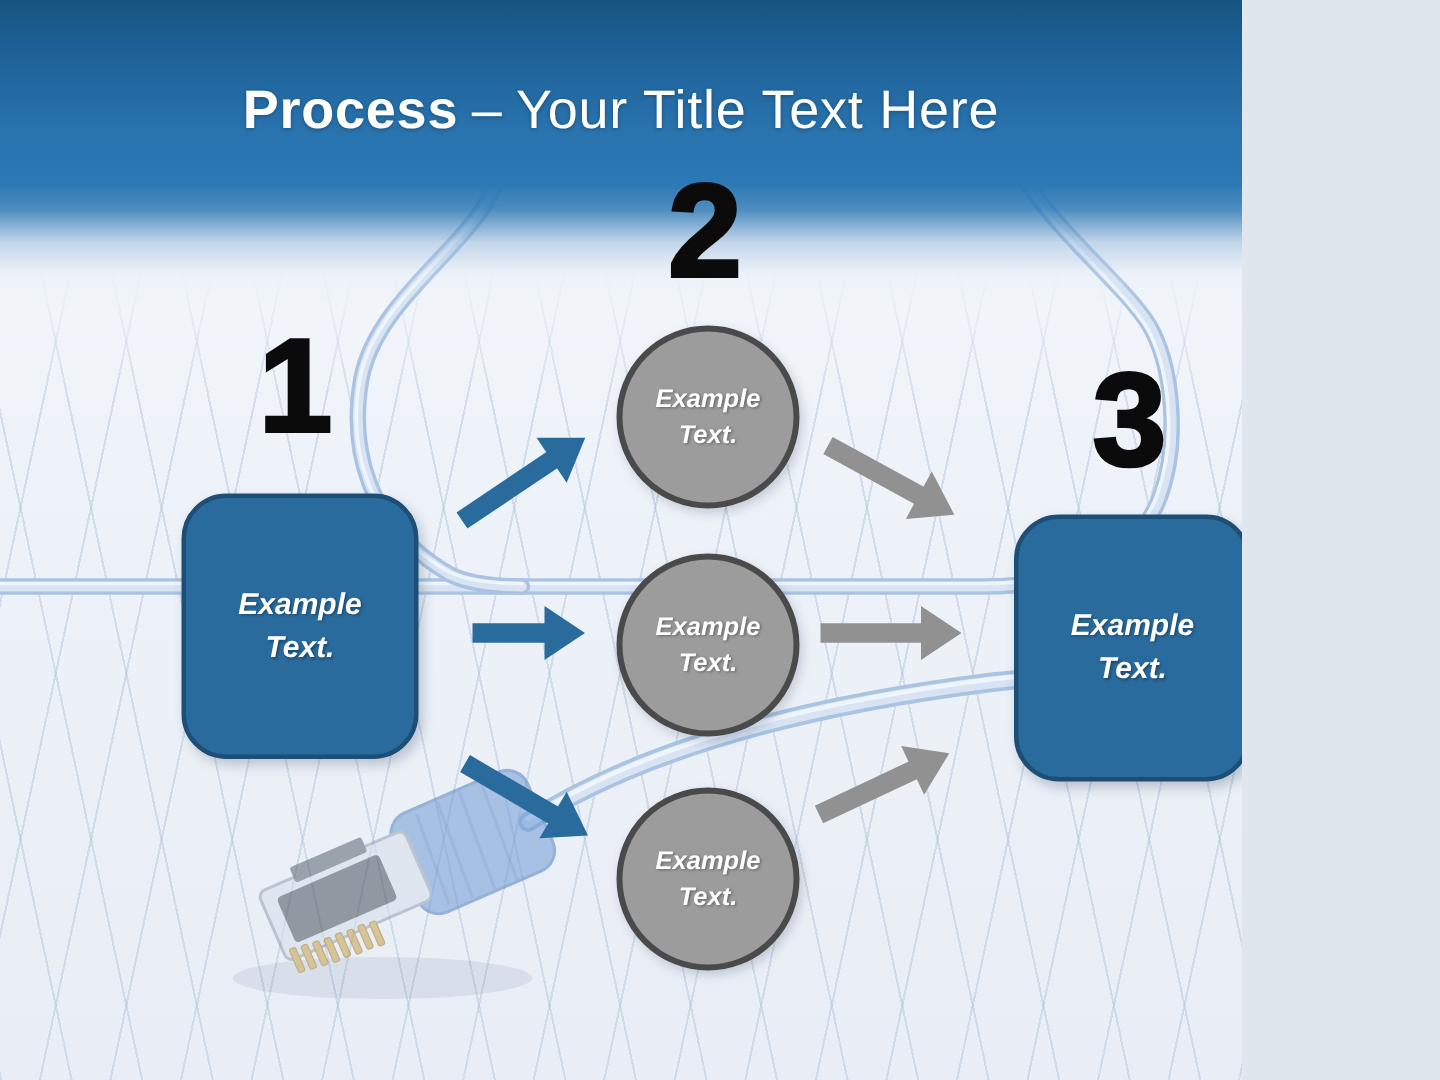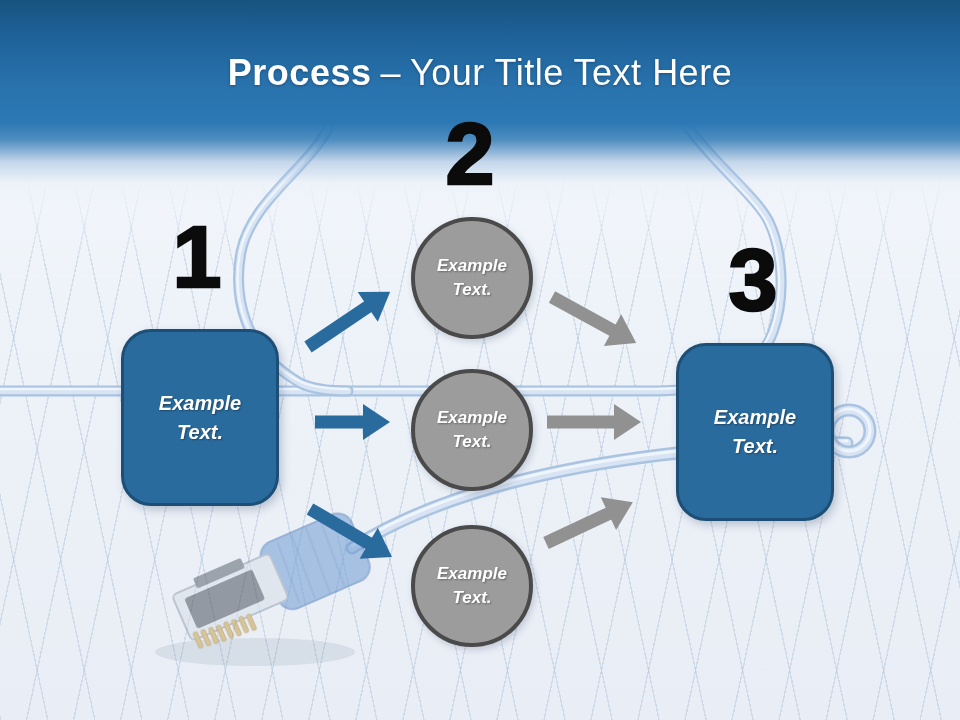--- a/index.html
+++ b/index.html
@@ -1,17 +1,17 @@
 <!DOCTYPE html>
 <html style="--header-blue: #2b78b4; --header-dark: #17547f; --accent-blue: #2a6b9e; --box-border: #1d4e76; --shape-gray: #9c9c9c; --circle-border: #4a4a4a; --arrow-gray: #919191; --cable-outer: #a9c3e1; --cable-mid: #d8e4f4; --cable-highlight: #eff5fc;"><head>
 <meta charset="utf-8">
 <style>
   html,body{margin:0;padding:0;background:#dfe6ee;}
   .slide{
-    position:relative;width:960px;height:720px;overflow:hidden;
+    position:relative;width:828px;height:720px;overflow:hidden;
     font-family:"Liberation Sans",sans-serif;
     background:#edf2f8;
   }
   
   .bg{
     position:absolute;inset:0;z-index:0;
     background:linear-gradient(180deg,#f3f6fb 160px,#eef3f9 300px,#e9eef6 720px);
   }
   .grid{
     position:absolute;left:0;right:0;top:178px;bottom:0;z-index:1;

